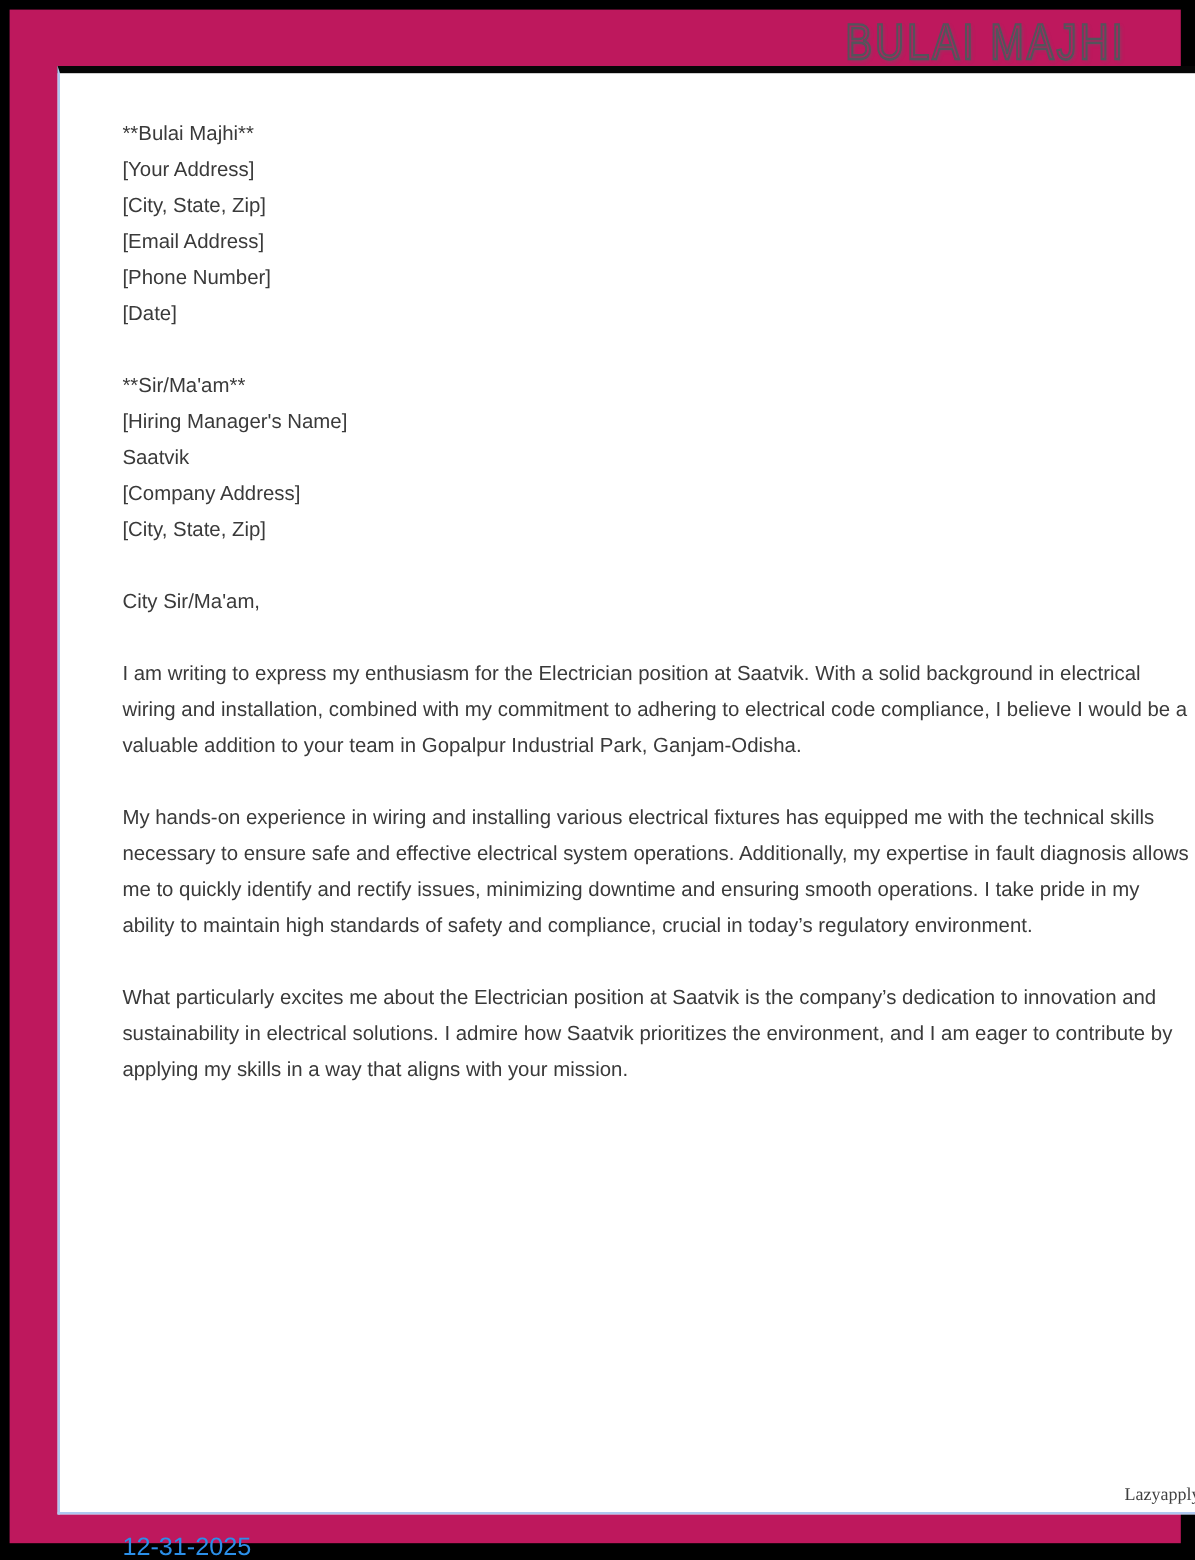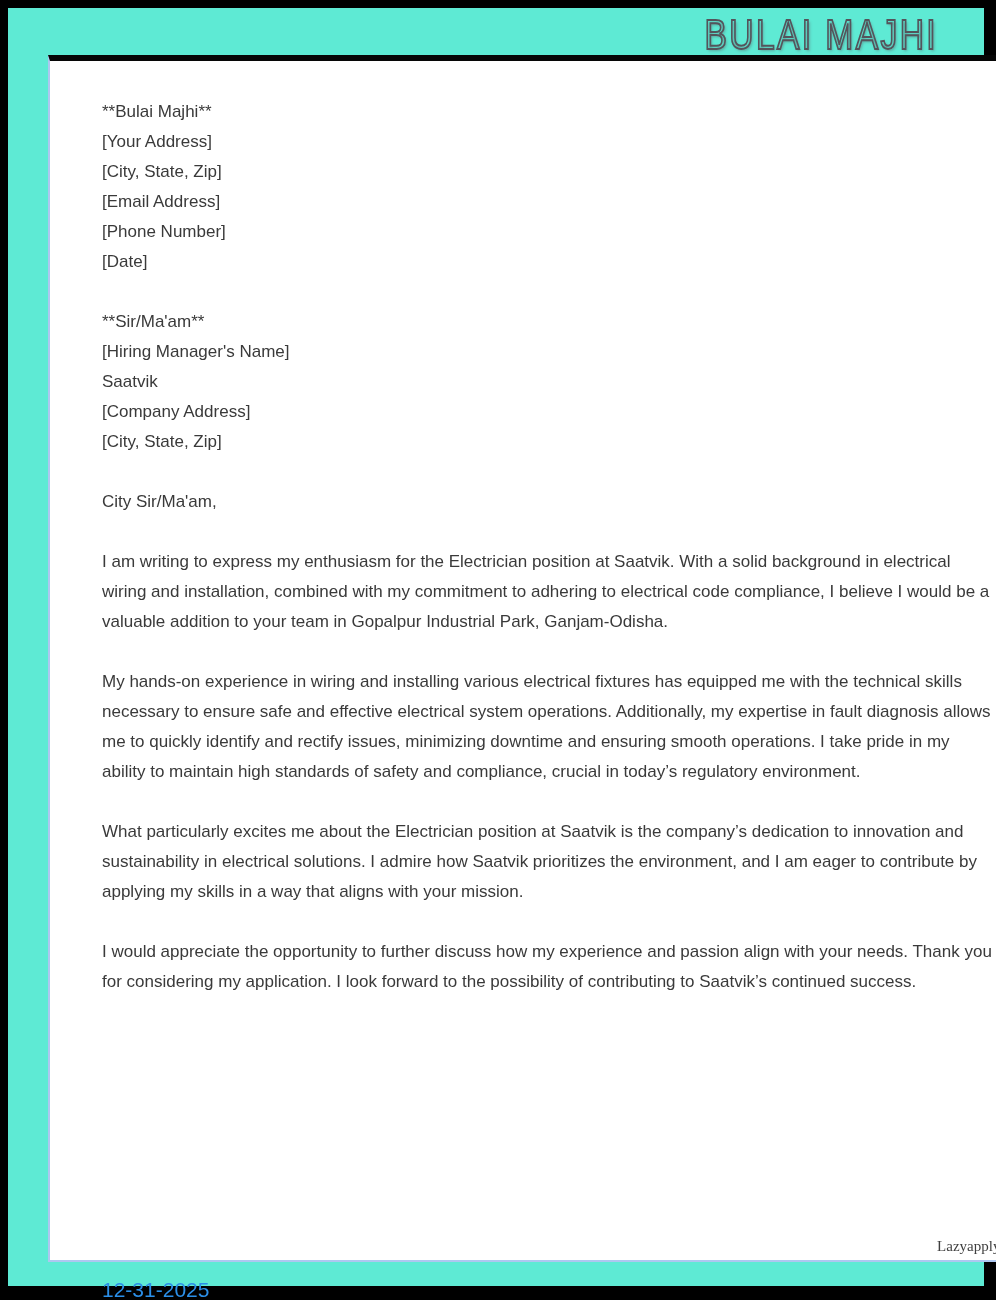--- a/index.html
+++ b/index.html
@@ -8,21 +8,21 @@
     width: 996px;
     height: 1300px;
     background: #000000;
     padding: 8px 12px 14px 8px;
     font-family: "Liberation Sans", sans-serif;
     overflow: hidden;
   }
   .canvas {
     width: 976px;
     height: 1278px;
-    background: #5eead4;
+    background: #be185d;
     position: relative;
   }
   .brand-header {
     height: 47px;
     display: flex;
     justify-content: flex-end;
     align-items: flex-end;
     padding-right: 46px;
     overflow: visible;
   }
@@ -100,21 +100,20 @@
 [Date]</p>
       <p>**Sir/Ma'am**
 [Hiring Manager's Name]
 Saatvik
 [Company Address]
 [City, State, Zip]</p>
       <p>City Sir/Ma'am,</p>
       <p>I am writing to express my enthusiasm for the Electrician position at Saatvik. With a solid background in electrical wiring and installation, combined with my commitment to adhering to electrical code compliance, I believe I would be a valuable addition to your team in Gopalpur Industrial Park, Ganjam-Odisha.</p>
       <p>My hands-on experience in wiring and installing various electrical fixtures has equipped me with the technical skills necessary to ensure safe and effective electrical system operations. Additionally, my expertise in fault diagnosis allows me to quickly identify and rectify issues, minimizing downtime and ensuring smooth operations. I take pride in my ability to maintain high standards of safety and compliance, crucial in today’s regulatory environment.</p>
       <p>What particularly excites me about the Electrician position at Saatvik is the company’s dedication to innovation and sustainability in electrical solutions. I admire how Saatvik prioritizes the environment, and I am eager to contribute by applying my skills in a way that aligns with your mission.</p>
-      <p>I would appreciate the opportunity to further discuss how my experience and passion align with your needs. Thank you for considering my application. I look forward to the possibility of contributing to Saatvik’s continued success.</p>
     </div>
 
     <div class="letter-date">12-31-2025</div>
 
     <div class="watermark">Lazyapply.com</div>
 
   </div>
 </div>
 
 </body></html>

